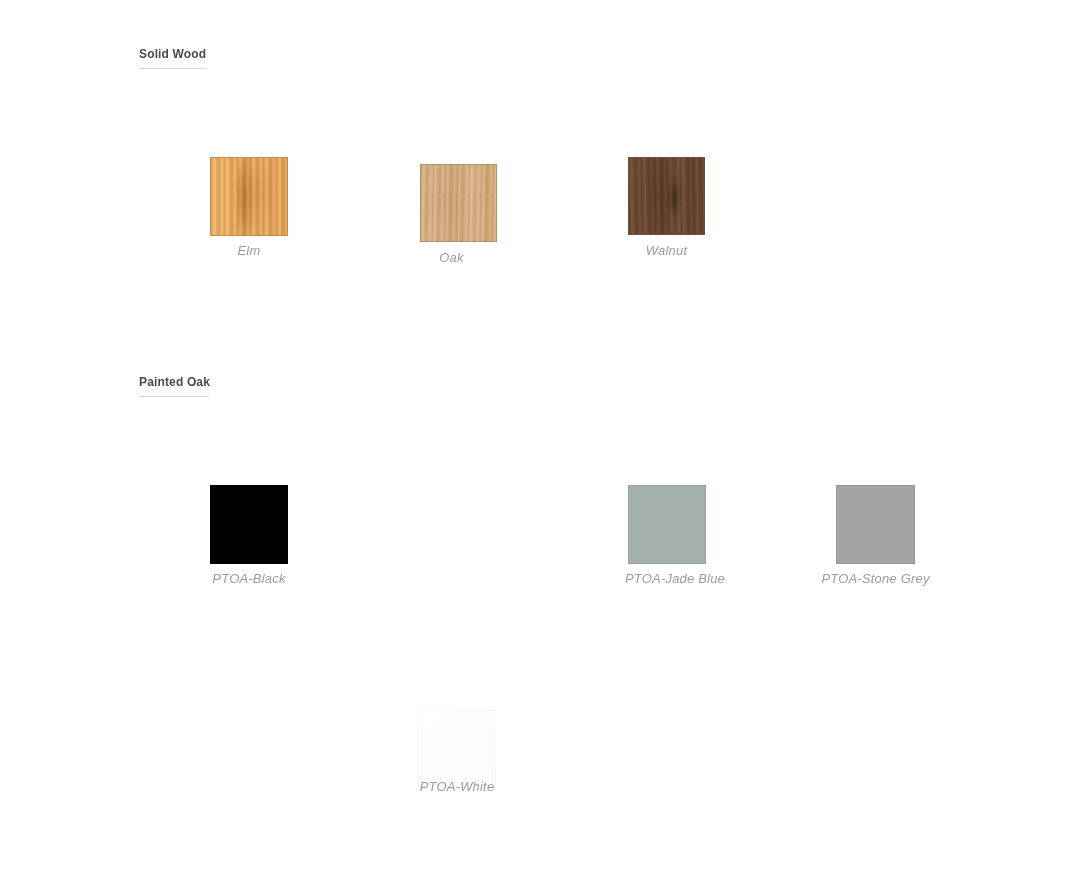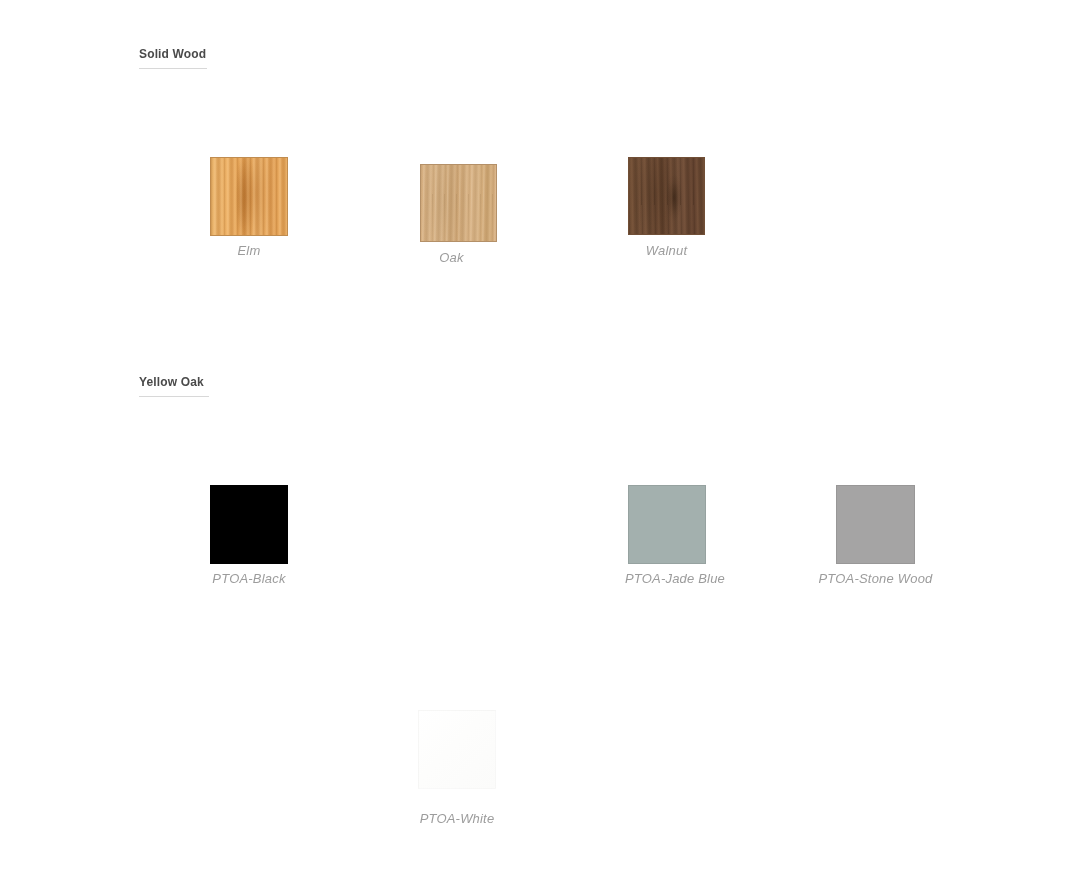--- a/index.html
+++ b/index.html
@@ -92,32 +92,32 @@
       </div>
       <div class="swatch-label" style="top: 86px; color: rgb(156, 156, 156);">Oak</div>
     </div>
     <div class="swatch-cell" style="left: 628px; top: 157px; width: 77px; height: 104px;">
       <div class="swatch-chip" style="width: 77px; height: 78px; background: rgb(109, 75, 51); border-color: rgba(120, 90, 60, 0.35);">
         <div class="grain" style="background: repeating-linear-gradient(89deg, rgba(54, 34, 20, 0.34) 0px, rgba(54, 34, 20, 0) 2px, rgba(150, 110, 78, 0.22) 4px, rgba(60, 38, 22, 0.16) 6px, rgba(48, 30, 16, 0.24) 8px, rgba(140, 102, 72, 0.14) 11px, rgba(54, 34, 20, 0.1) 13px), radial-gradient(10px 30px at 60% 52%, rgba(40, 24, 12, 0.55) 0%, rgba(40, 24, 12, 0.1) 55%, rgba(40, 24, 12, 0) 80%), radial-gradient(34px 84px at 36% 48%, rgba(48, 30, 16, 0.24) 0%, rgba(48, 30, 16, 0) 76%), linear-gradient(90deg, rgb(111, 77, 52) 0%, rgb(117, 82, 58) 20%, rgb(104, 70, 48) 44%, rgb(114, 80, 58) 66%, rgb(100, 67, 48) 86%, rgb(110, 76, 53) 100%);"></div>
       </div>
       <div class="swatch-label" style="top: 86px; color: rgb(156, 156, 156);">Walnut</div>
     </div>
     <div class="section-heading" style="top: 375px;">
-      <span class="heading-text">Yellow Oak</span>
+      <span class="heading-text">Painted Oak</span>
     </div>
     <div class="heading-rule" style="top: 396px; width: 70px; background: rgb(216, 216, 216);"></div>
     <div class="swatch-cell" style="left: 210px; top: 485px; width: 78px; height: 104px;">
       <div class="swatch-chip" style="width: 78px; height: 79px; background: rgb(0, 0, 0); border-color: rgba(0, 0, 0, 0.08);"></div>
       <div class="swatch-label" style="top: 86px; color: rgb(156, 156, 156);">PTOA-Black</div>
     </div>
     <div class="swatch-cell" style="left: 628px; top: 485px; width: 78px; height: 104px; padding-left: 16px;">
       <div class="swatch-chip" style="width: 78px; height: 79px; background: rgb(163, 176, 174); border-color: rgba(0, 0, 0, 0.08);"></div>
       <div class="swatch-label" style="top: 86px; color: rgb(156, 156, 156);">PTOA-Jade Blue</div>
     </div>
     <div class="swatch-cell" style="left: 836px; top: 485px; width: 79px; height: 104px;">
       <div class="swatch-chip" style="width: 79px; height: 79px; background: rgb(165, 164, 164); border-color: rgba(0, 0, 0, 0.08);"></div>
-      <div class="swatch-label" style="top: 86px; color: rgb(156, 156, 156);">PTOA-Stone Wood</div>
+      <div class="swatch-label" style="top: 86px; color: rgb(156, 156, 156);">PTOA-Stone Grey</div>
     </div>
     <div class="swatch-cell" style="left: 418px; top: 710px; width: 78px; height: 103px;">
       <div class="swatch-chip" style="width: 78px; height: 79px; background: linear-gradient(135deg, rgb(255, 255, 255) 0%, rgb(253, 253, 252) 45%, rgb(251, 251, 250) 100%); border-color: rgba(0, 0, 0, 0.024);"></div>
-      <div class="swatch-label" style="top: 101px; color: rgb(156, 156, 156);">PTOA-White</div>
+      <div class="swatch-label" style="top: 69px; color: rgb(156, 156, 156);">PTOA-White</div>
     </div>
   </div>
 
 </body></html>

